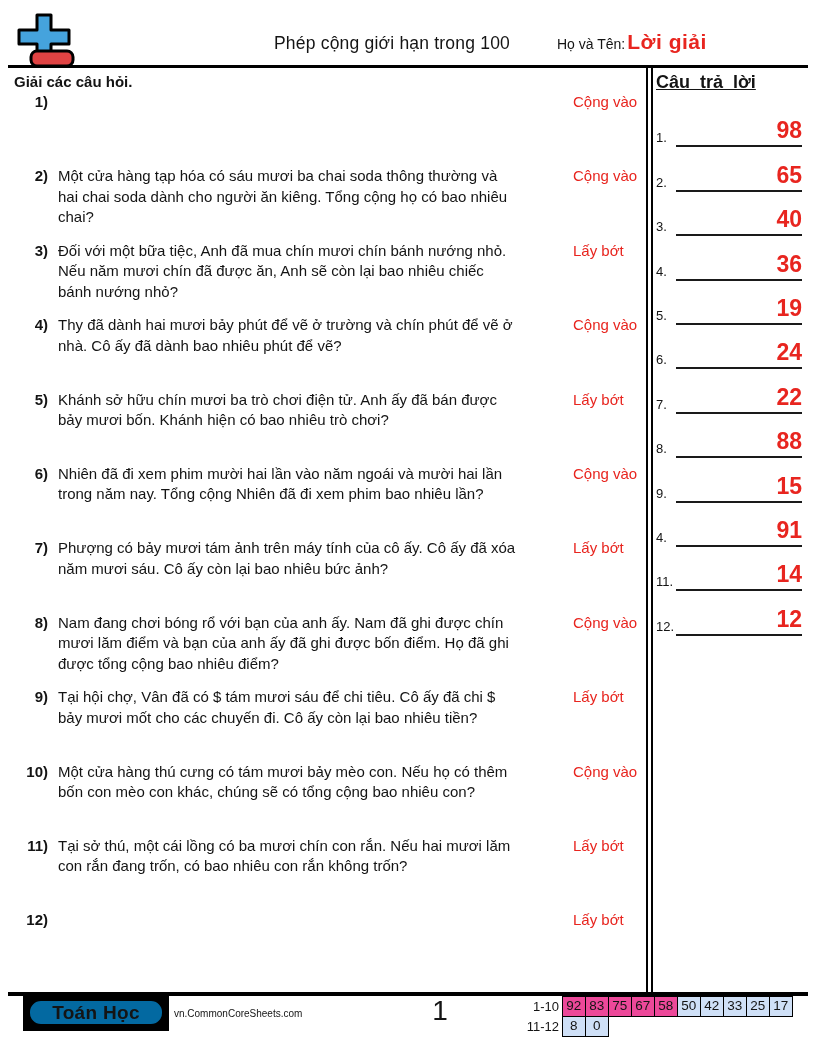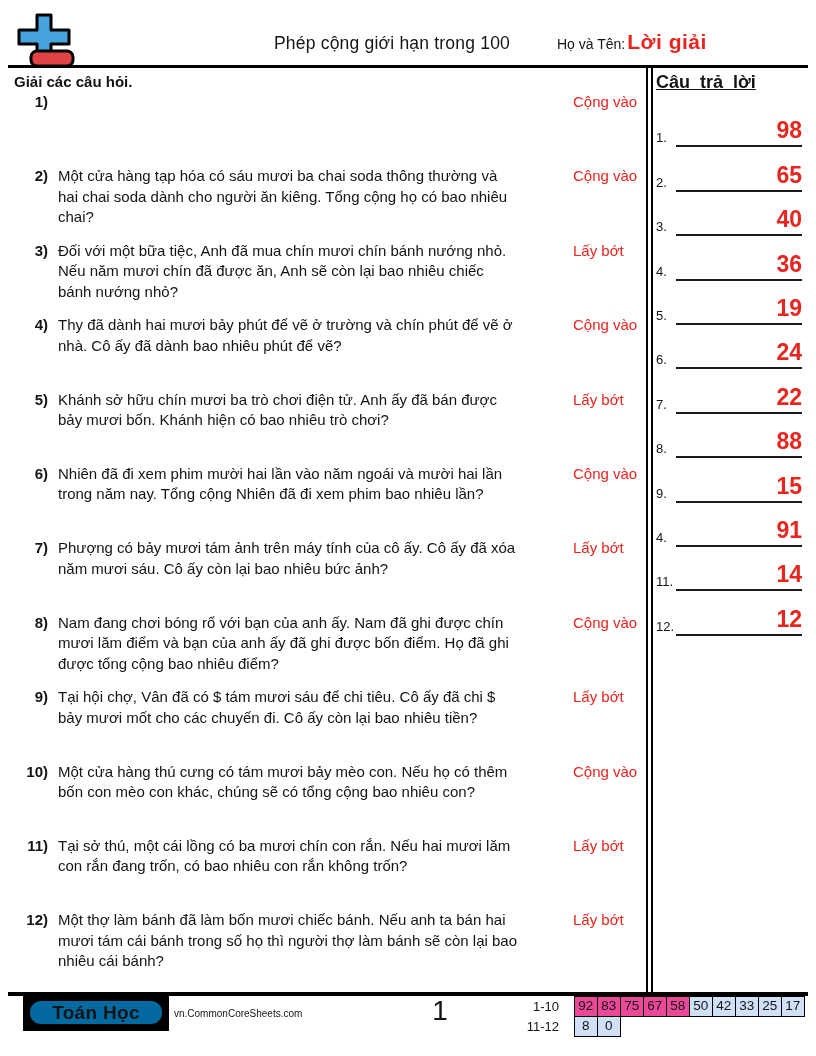--- a/index.html
+++ b/index.html
@@ -45,21 +45,21 @@
   .footer-rule{position:absolute;left:8px;right:8px;top:992px;height:4px;background:#000;}
   .badge-block{position:absolute;left:23px;top:995px;width:146px;height:36px;background:#000;}
   .badge{position:absolute;left:4px;top:3px;right:4px;bottom:4px;background:#0369a1;
     border:3px solid #000;border-radius:14px;display:flex;align-items:center;justify-content:center;
     font-size:19px;font-weight:bold;letter-spacing:.3px;}
   .site-url{position:absolute;left:174px;top:1008px;font-size:10px;}
   .page-number{position:absolute;left:400px;top:995px;width:80px;text-align:center;font-size:28px;}
   .score-table{position:absolute;left:519px;top:996px;}
   .score-row{display:flex;align-items:stretch;height:21px;margin-top:-1.5px;}
   .score-row:first-child{margin-top:0;}
-  .score-label{width:40px;text-align:right;padding-right:16px;font-size:13px;line-height:21px;}
+  .score-label{width:40px;text-align:right;padding-right:4px;font-size:13px;line-height:21px;}
   .score-cell{width:22.5px;border:1.5px solid #000;margin-left:-1.5px;
     font-size:13.5px;line-height:18px;text-align:center;background:#ec4899;}
   .score-cell.hl{background:var(--cellblue);}
 </style>
 </head>
 <body>
 
 <div class="page">
 
   <svg class="logo" width="62" height="58" viewBox="0 0 62 58">
@@ -138,21 +138,20 @@
   </div>
 
   <div class="q-row">
     <span class="q-num">11)</span>
     <div class="q-text">Tại sở thú, một cái lồng có ba mươi chín con rắn. Nếu hai mươi lăm con rắn đang trốn, có bao nhiêu con rắn không trốn?</div>
     <span class="q-tag">Lấy bớt</span>
   </div>
 
   <div class="q-row">
     <span class="q-num">12)</span>
-    <div class="q-text">Một thợ làm bánh đã làm bốn mươi chiếc bánh. Nếu anh ta bán hai mươi tám cái bánh trong số họ thì người thợ làm bánh sẽ còn lại bao nhiêu cái bánh?</div>
     <span class="q-tag">Lấy bớt</span>
   </div>
 </div>
 
   <div class="answers-divider"></div>
   <div class="answers-title">Câu trả lời</div>
   <div class="answers" id="answers">
   <div class="a-row">
     <span class="a-num">1.</span>
     <span class="a-line"></span>

